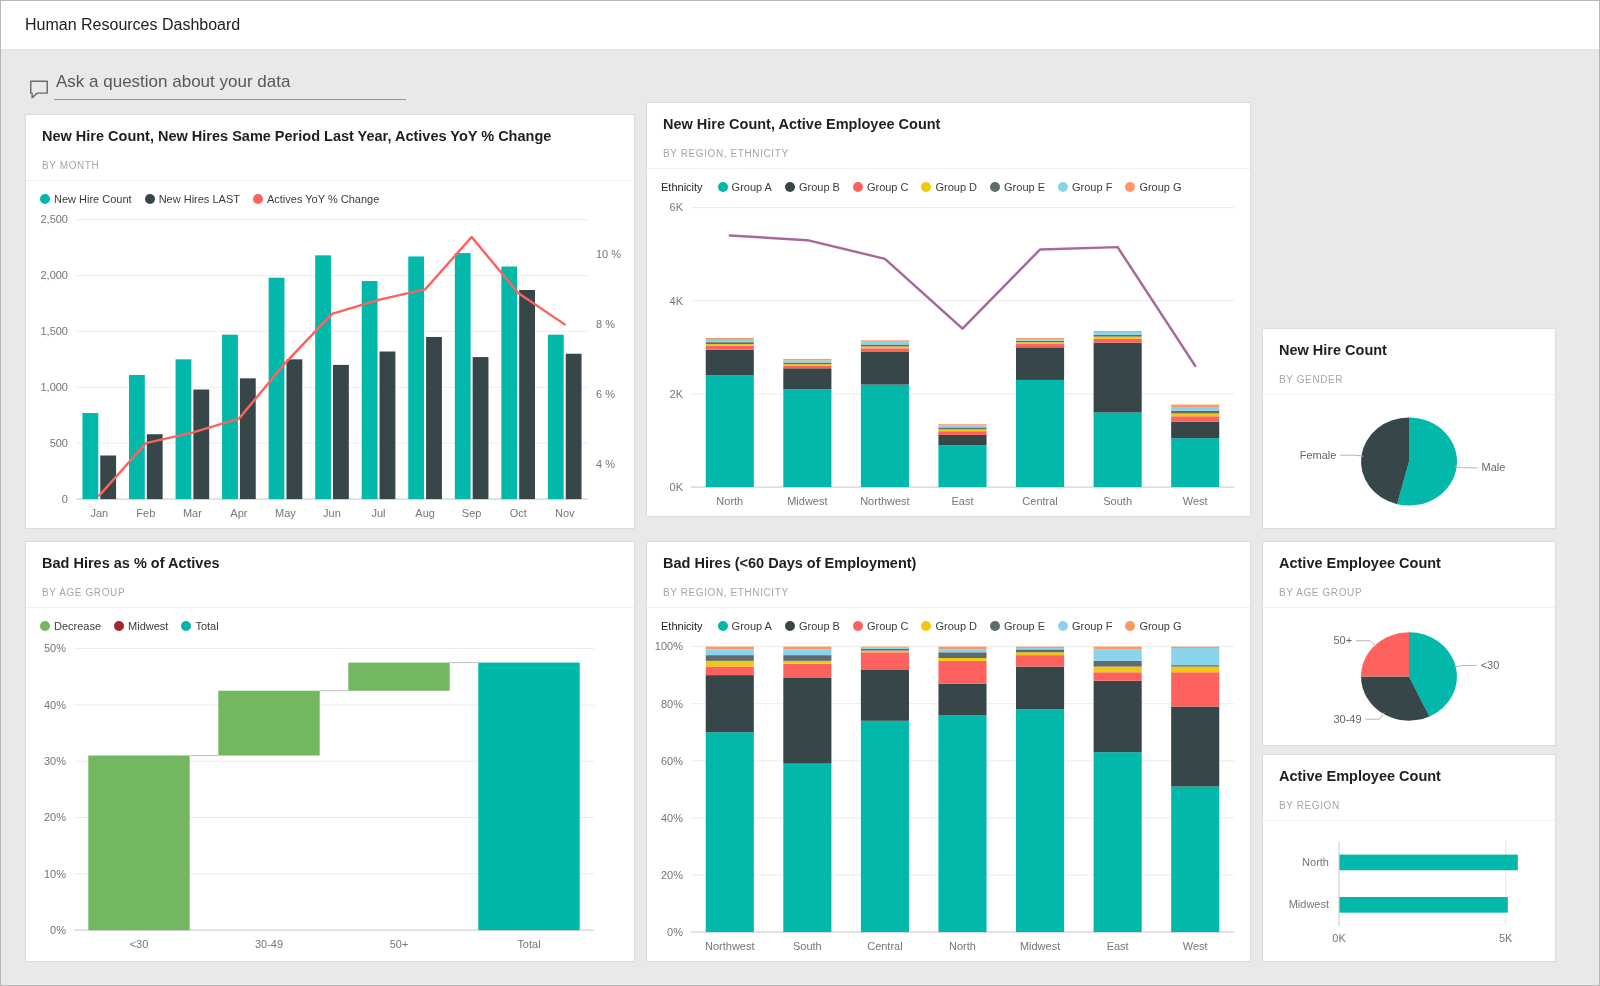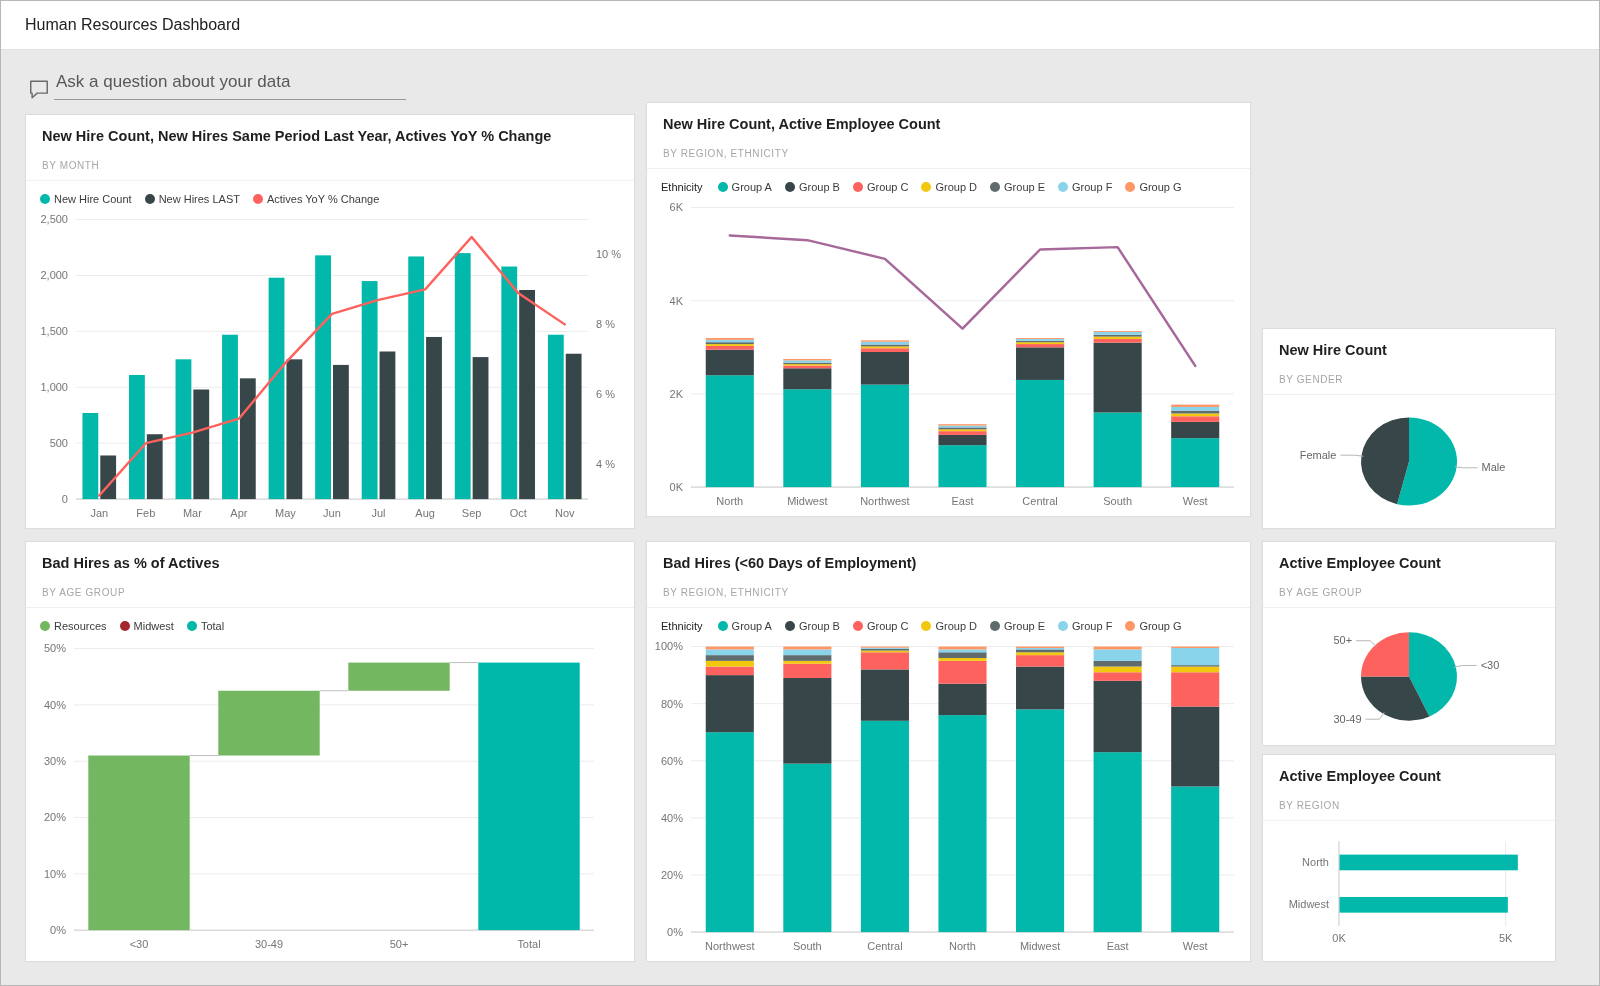--- a/index.html
+++ b/index.html
@@ -234,21 +234,21 @@
   </section>
 
   <section class="tile" style="left:24px;top:540px;width:610px;height:421px">
     <div class="tile-head">
       <h2 class="tile-title">Bad Hires as % of Actives</h2>
       <div class="tile-sub">BY AGE GROUP</div>
     </div>
     <div class="legend">
         <span class="li">
           <i style="background: rgb(116, 183, 97);"></i>
-          <em>Resources</em>
+          <em>Decrease</em>
         </span>
         <span class="li">
           <i style="background: rgb(164, 38, 44);"></i>
           <em>Midwest</em>
         </span>
         <span class="li">
           <i style="background: rgb(0, 184, 170);"></i>
           <em>Total</em>
         </span>
       </div>

